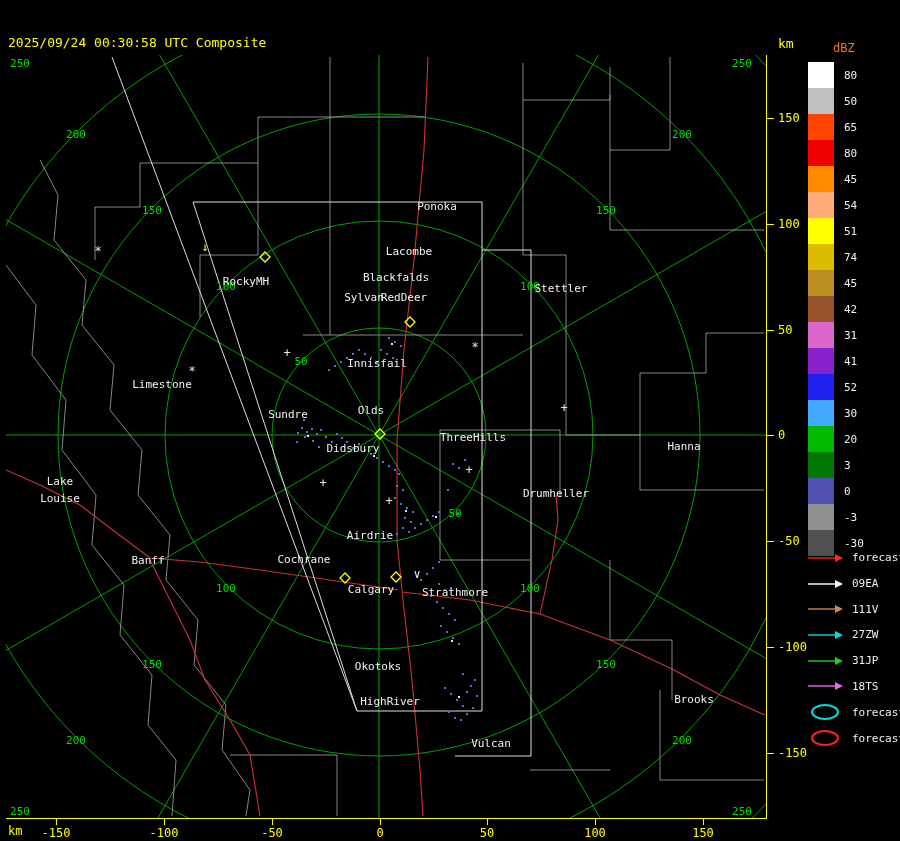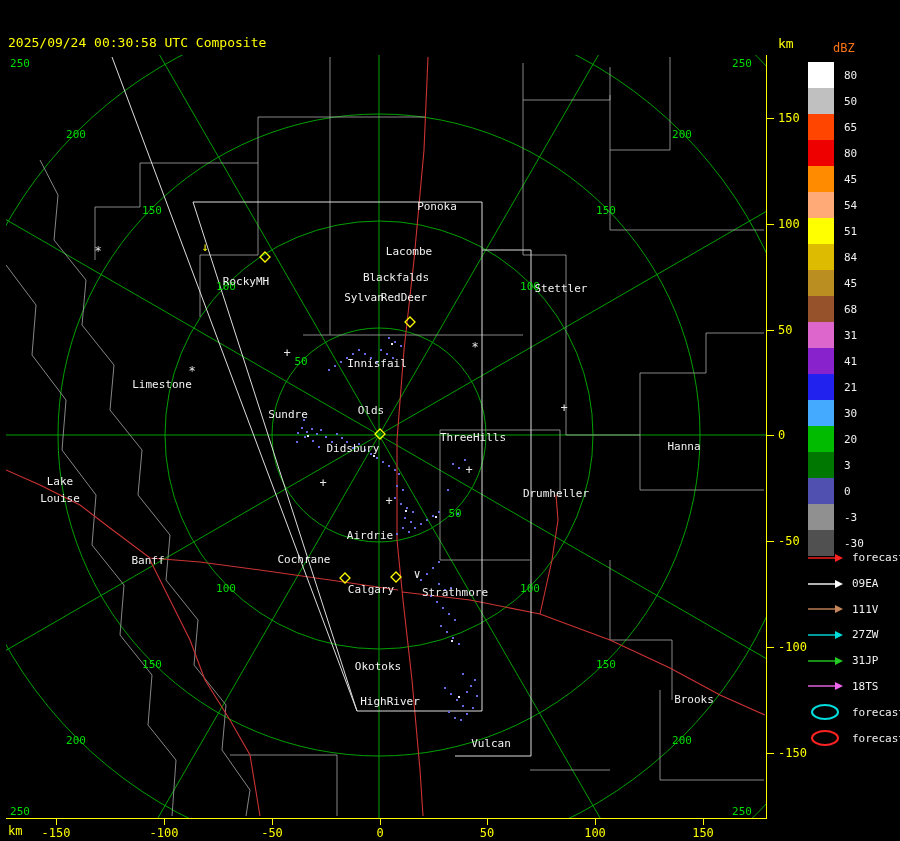--- a/index.html
+++ b/index.html
@@ -328,41 +328,41 @@
       <div class="cb-row">
         <div class="cb-swatch" style="background: rgb(255, 170, 119);"></div>
         <div class="cb-label">54</div>
       </div>
       <div class="cb-row">
         <div class="cb-swatch" style="background: rgb(255, 255, 0);"></div>
         <div class="cb-label">51</div>
       </div>
       <div class="cb-row">
         <div class="cb-swatch" style="background: rgb(221, 187, 0);"></div>
-        <div class="cb-label">84</div>
+        <div class="cb-label">74</div>
       </div>
       <div class="cb-row">
         <div class="cb-swatch" style="background: rgb(187, 142, 34);"></div>
         <div class="cb-label">45</div>
       </div>
       <div class="cb-row">
         <div class="cb-swatch" style="background: rgb(150, 82, 42);"></div>
-        <div class="cb-label">68</div>
+        <div class="cb-label">42</div>
       </div>
       <div class="cb-row">
         <div class="cb-swatch" style="background: rgb(221, 102, 204);"></div>
         <div class="cb-label">31</div>
       </div>
       <div class="cb-row">
         <div class="cb-swatch" style="background: rgb(136, 34, 204);"></div>
         <div class="cb-label">41</div>
       </div>
       <div class="cb-row">
         <div class="cb-swatch" style="background: rgb(34, 34, 238);"></div>
-        <div class="cb-label">21</div>
+        <div class="cb-label">52</div>
       </div>
       <div class="cb-row">
         <div class="cb-swatch" style="background: rgb(68, 170, 255);"></div>
         <div class="cb-label">30</div>
       </div>
       <div class="cb-row">
         <div class="cb-swatch" style="background: rgb(0, 187, 0);"></div>
         <div class="cb-label">20</div>
       </div>
       <div class="cb-row">

